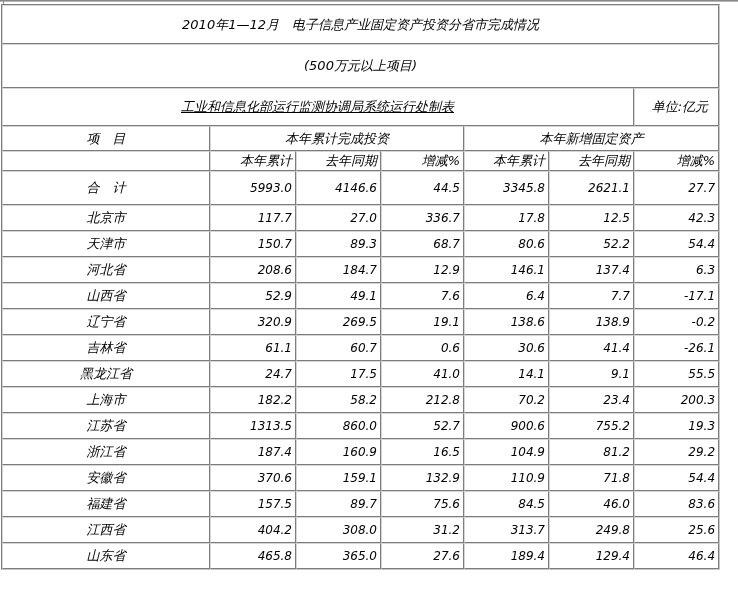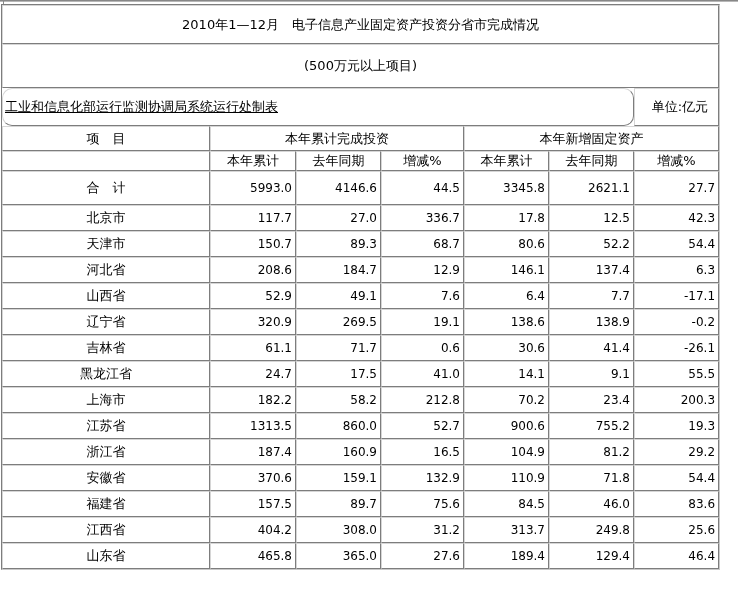--- a/index.html
+++ b/index.html
@@ -16,36 +16,37 @@
   .top-sliver .tick{
     position:absolute;left:3px;top:0;width:1px;height:5px;background:#8a8a8a;
   }
   table.report{
     position:absolute;left:1px;top:4px;
     width:717px;table-layout:fixed;
     border-collapse:separate;border-spacing:0;
     border-top:1px solid #7d7d7d;border-left:1px solid #7d7d7d;
     border-right:1px solid #c9c9c9;border-bottom:1px solid #c9c9c9;
     font-size:13px;
+    font-style:italic;
   }
   td{
     box-sizing:border-box;
     border-top:1px solid #d6d6d6;border-left:1px solid #d6d6d6;
     border-bottom:1px solid #7d7d7d;border-right:1px solid #7d7d7d;
     padding:0 3px;overflow:hidden;white-space:nowrap;
     vertical-align:middle;background:#ffffff;
   }
   tr.r-title td{height:39px;text-align:center;}
   tr.r-subtitle td{height:44px;text-align:center;}
   tr.r-info td{height:38px;}
-  td.info-left{text-align:left;padding-left:2px;border-radius:10px;}
+  td.info-left{text-align:center;padding-left:2px;}
   td.info-left span{text-decoration:underline;cursor:pointer;}
   td.info-right{text-align:right;padding-right:10px;}
   tr.r-head td{height:25px;text-align:center;}
-  tr.r-subhead td{height:19px;text-align:center;}
+  tr.r-subhead td{height:19px;text-align:right;}
   tr.r-data td{height:26px;}
   tr.r-data.total td{height:34px;}
   td.c-name{text-align:center;}
   td.c-num{text-align:right;font-size:12px;padding-right:3px;}
 </style>
 </head>
 <body>
 
 <div class="top-sliver">
   <div class="tick"></div>
@@ -138,21 +139,21 @@
         <td class="c-num">320.9</td>
         <td class="c-num">269.5</td>
         <td class="c-num">19.1</td>
         <td class="c-num">138.6</td>
         <td class="c-num">138.9</td>
         <td class="c-num">-0.2</td>
       </tr>
       <tr class="r-data">
         <td class="c-name">吉林省</td>
         <td class="c-num">61.1</td>
-        <td class="c-num">71.7</td>
+        <td class="c-num">60.7</td>
         <td class="c-num">0.6</td>
         <td class="c-num">30.6</td>
         <td class="c-num">41.4</td>
         <td class="c-num">-26.1</td>
       </tr>
       <tr class="r-data">
         <td class="c-name">黑龙江省</td>
         <td class="c-num">24.7</td>
         <td class="c-num">17.5</td>
         <td class="c-num">41.0</td>

